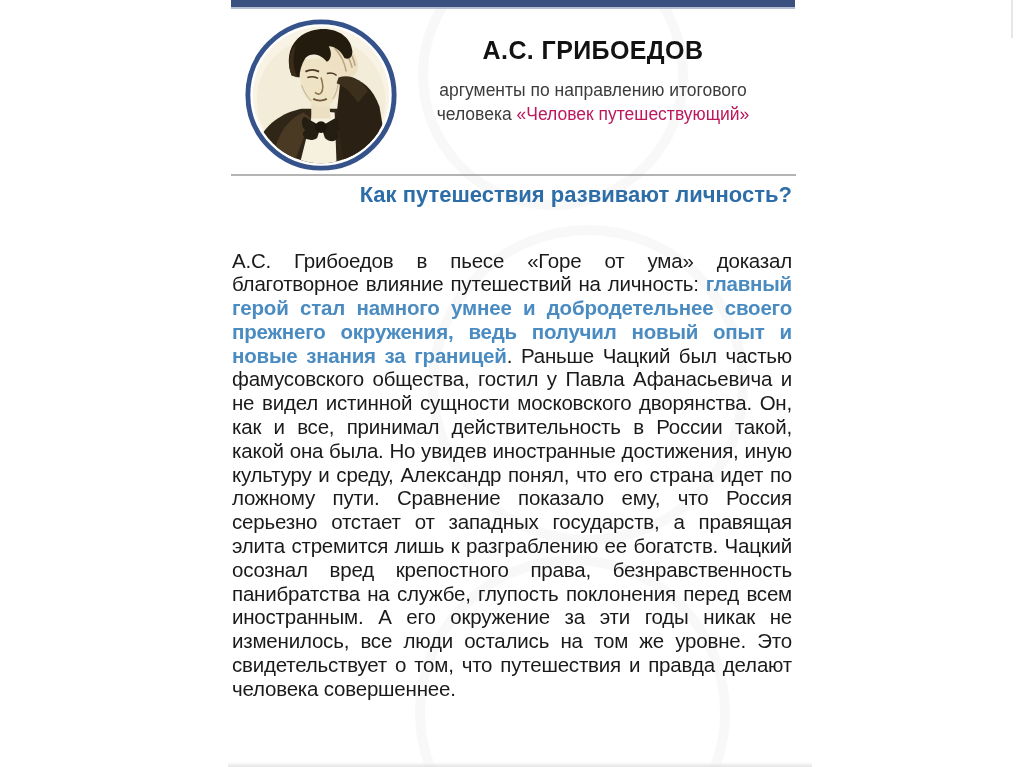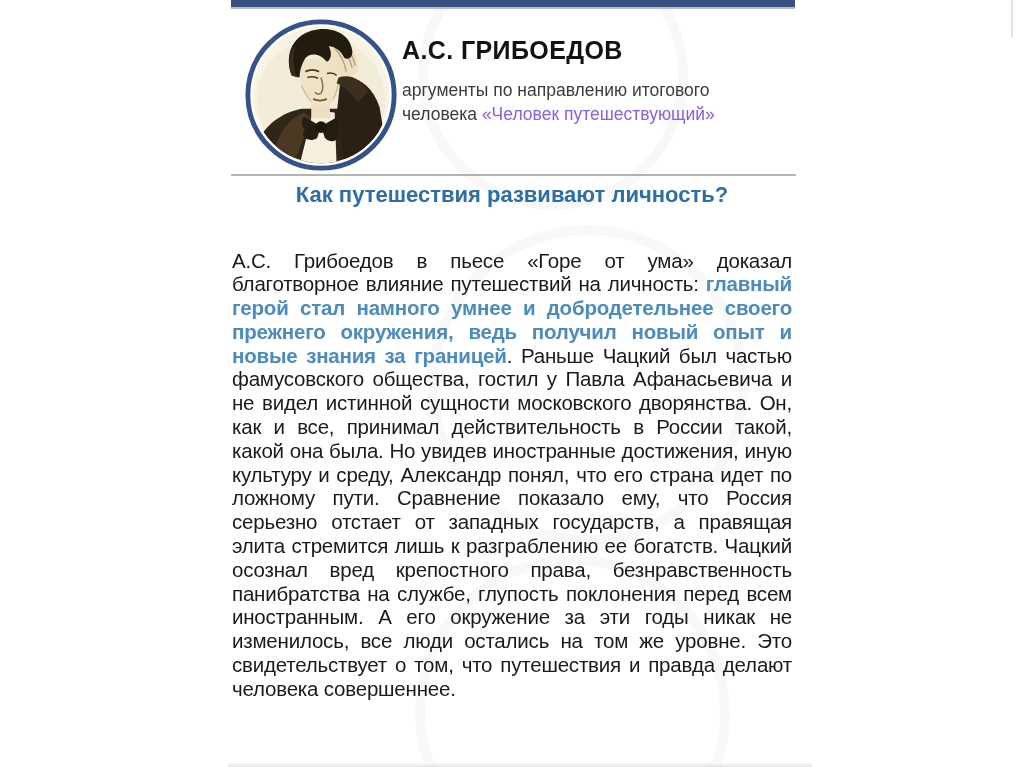--- a/index.html
+++ b/index.html
@@ -22,40 +22,40 @@
 
   
   .wm{position:absolute;border-radius:50%;border:10px solid rgba(185,185,185,0.10);}
   .wm1{left:418px;top:-60px;width:250px;height:250px;}
   .wm2{left:428px;top:225px;width:300px;height:300px;}
   .wm3{left:415px;top:555px;width:295px;height:295px;}
 
   
   .portrait{position:absolute;left:243px;top:17px;width:156px;height:156px;}
   .header-text{
-    position:absolute;left:402px;top:36px;width:382px;text-align:left;
+    position:absolute;left:402px;top:36px;width:382px;text-align:center;
   }
   .title{
     font-weight:bold;color:#121212;font-size:25px;line-height:29px;
     letter-spacing:0.4px;
   }
   .subtitle{
     margin-top:13px;font-size:17.5px;line-height:24px;color:#3c3c3c;
   }
-  .subtitle .hl{color:#8b5cf6;}
+  .subtitle .hl{color:#be185d;}
 
   
   .divider{
     position:absolute;left:231px;top:174px;width:565px;height:2px;
     background:#9b9b9b;opacity:.75;
   }
 
   
   .heading{
-    position:absolute;left:232px;top:182px;width:560px;text-align:center;
+    position:absolute;left:232px;top:182px;width:560px;text-align:right;
     font-size:22px;font-weight:bold;color:#2d6da8;
   }
 
   
   .body-text{
     position:absolute;left:232px;top:228px;width:560px;
     font-size:20.5px;line-height:23.8px;color:#1a1a1a;
     text-align:justify;letter-spacing:-0.2px;
   }
   .body-text .hl{color:#4a8cc2;font-weight:bold;}

